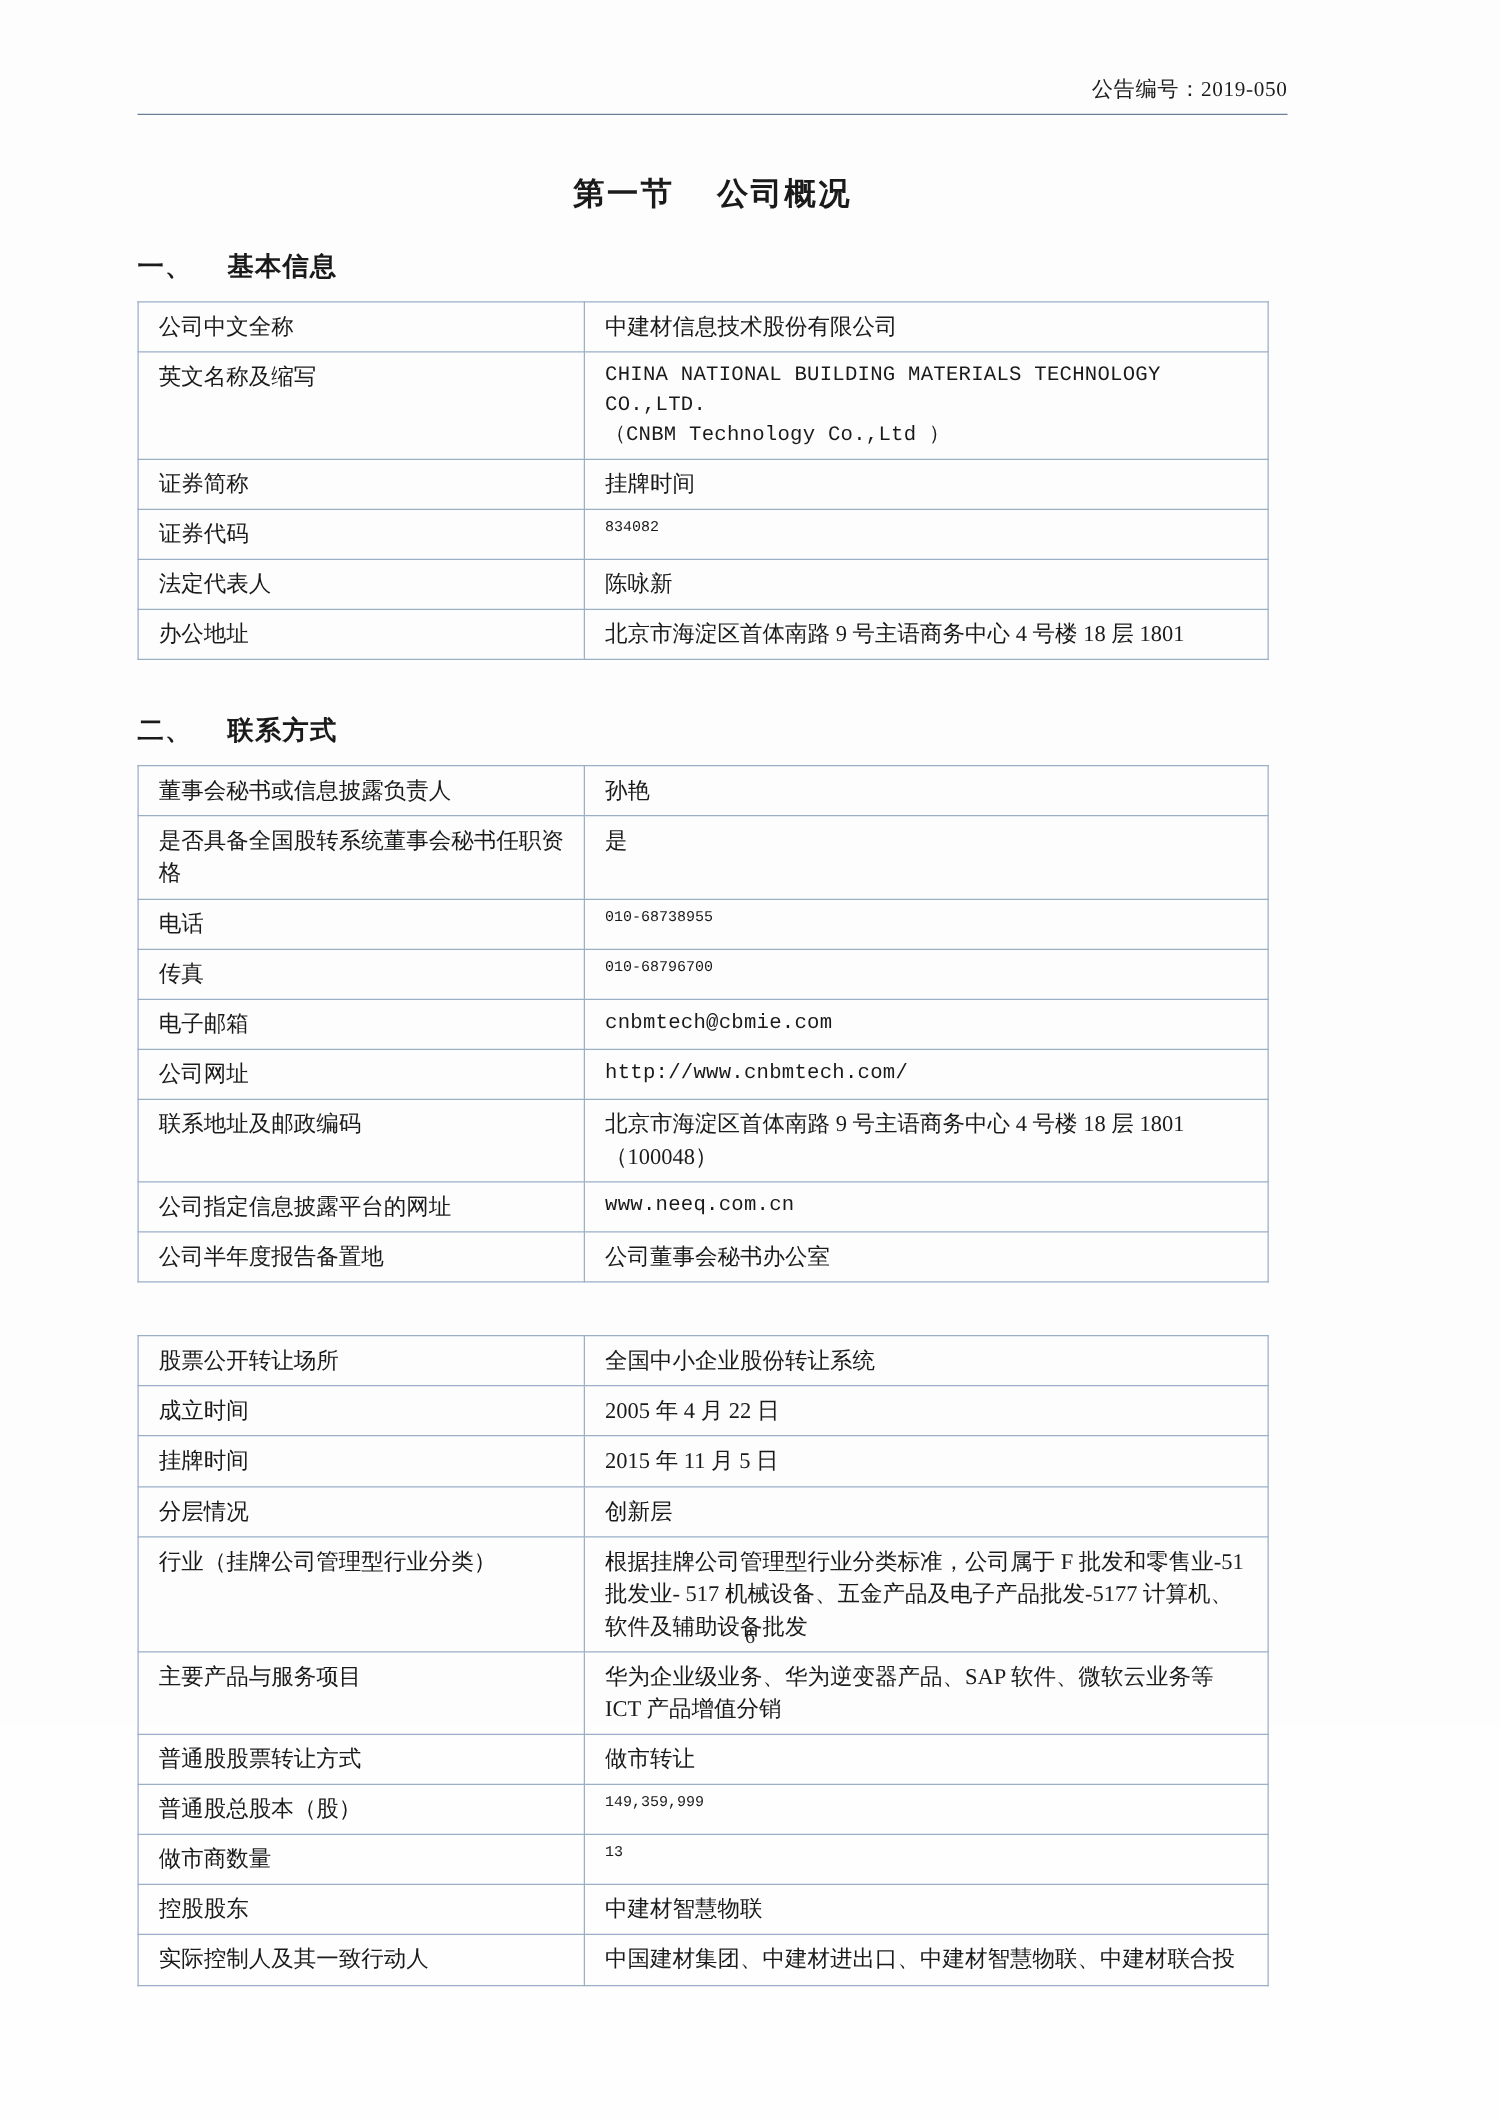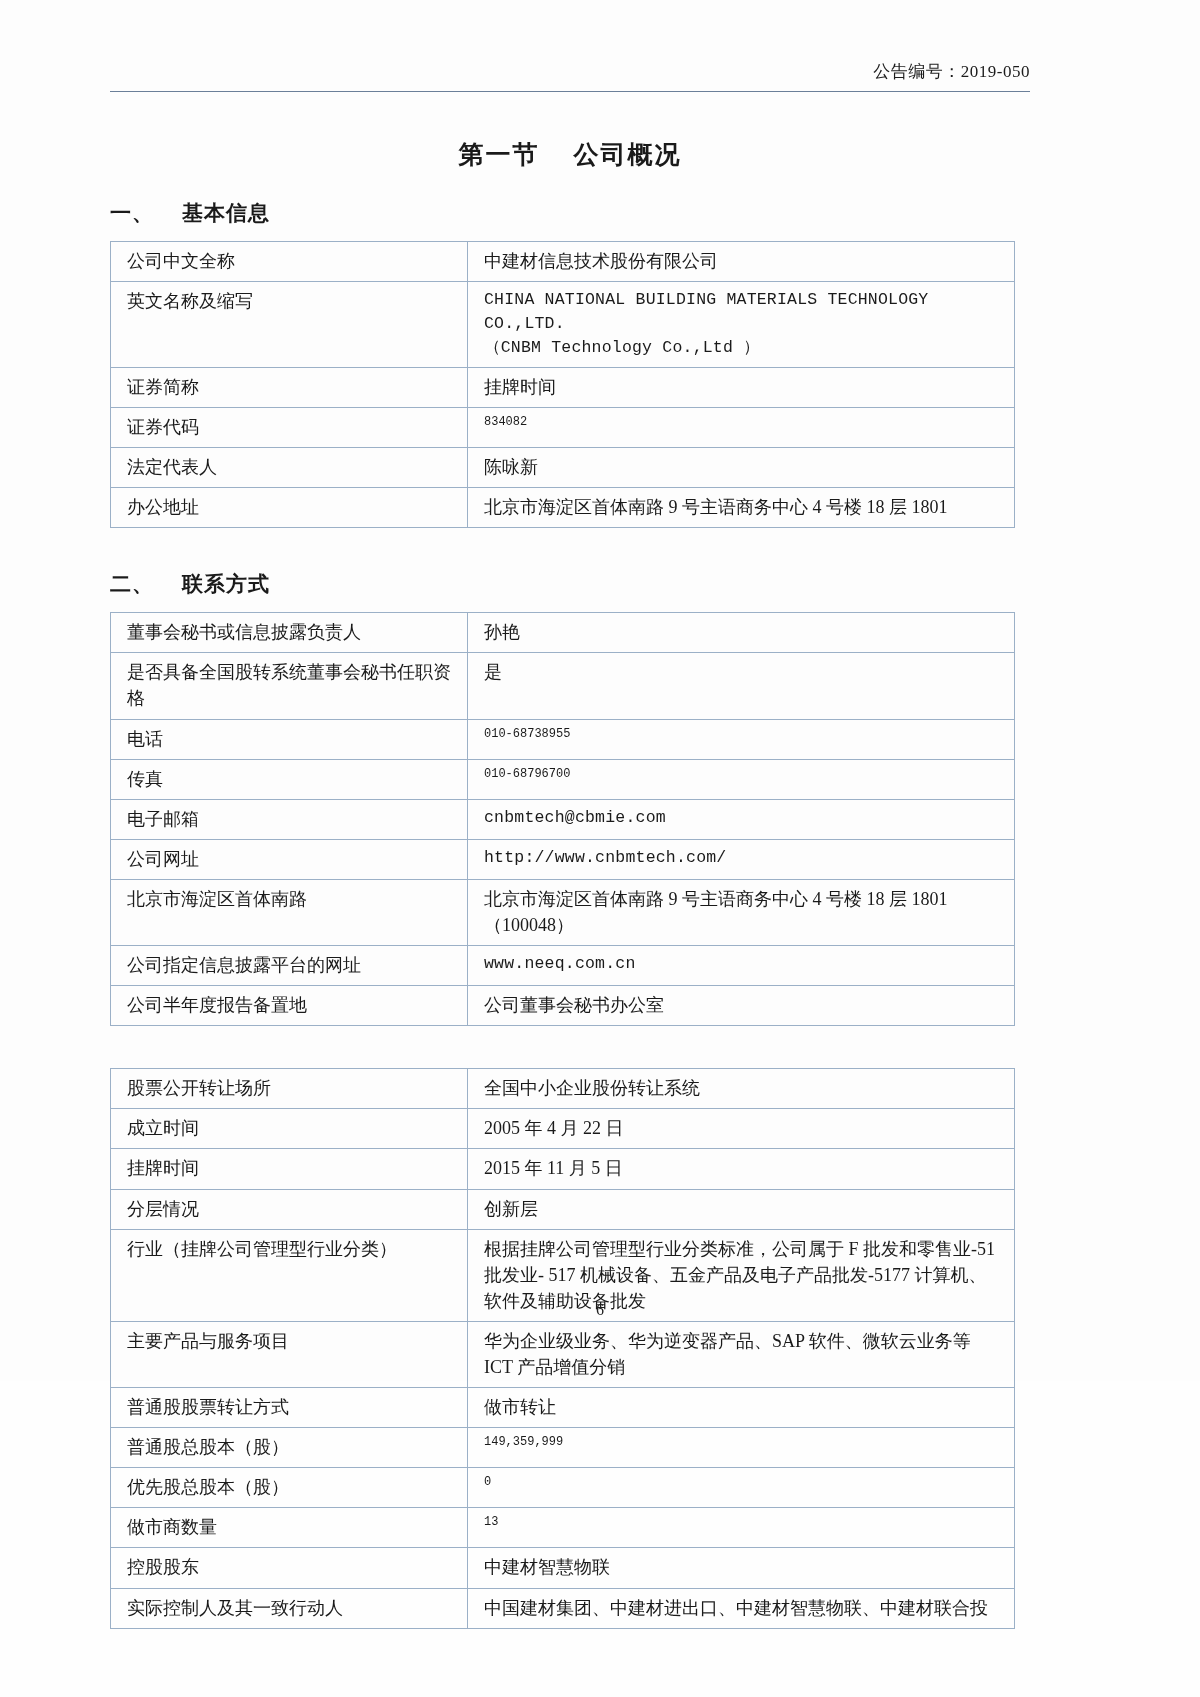--- a/index.html
+++ b/index.html
@@ -197,21 +197,21 @@
                     <span class="val-line">cnbmtech@cbmie.com</span>
                   </td>
                 </tr>
                 <tr>
                   <td class="label">公司网址</td>
                   <td class="en">
                     <span class="val-line">http://www.cnbmtech.com/</span>
                   </td>
                 </tr>
                 <tr>
-                  <td class="label">北京市海淀区首体南路</td>
+                  <td class="label">联系地址及邮政编码</td>
                   <td>
                     <span class="val-line">北京市海淀区首体南路 9 号主语商务中心 4 号楼 18 层 1801</span>
                     <span class="val-line">（100048）</span>
                   </td>
                 </tr>
                 <tr>
                   <td class="label">公司指定信息披露平台的网址</td>
                   <td class="en">
                     <span class="val-line">www.neeq.com.cn</span>
                   </td>
@@ -270,26 +270,20 @@
                     <span class="val-line">做市转让</span>
                   </td>
                 </tr>
                 <tr>
                   <td class="label">普通股总股本（股）</td>
                   <td class="mono-sm">
                     <span class="val-line">149,359,999</span>
                   </td>
                 </tr>
                 <tr>
-                  <td class="label">优先股总股本（股）</td>
-                  <td class="mono-sm">
-                    <span class="val-line">0</span>
-                  </td>
-                </tr>
-                <tr>
                   <td class="label">做市商数量</td>
                   <td class="mono-sm">
                     <span class="val-line">13</span>
                   </td>
                 </tr>
                 <tr>
                   <td class="label">控股股东</td>
                   <td>
                     <span class="val-line">中建材智慧物联</span>
                   </td>

